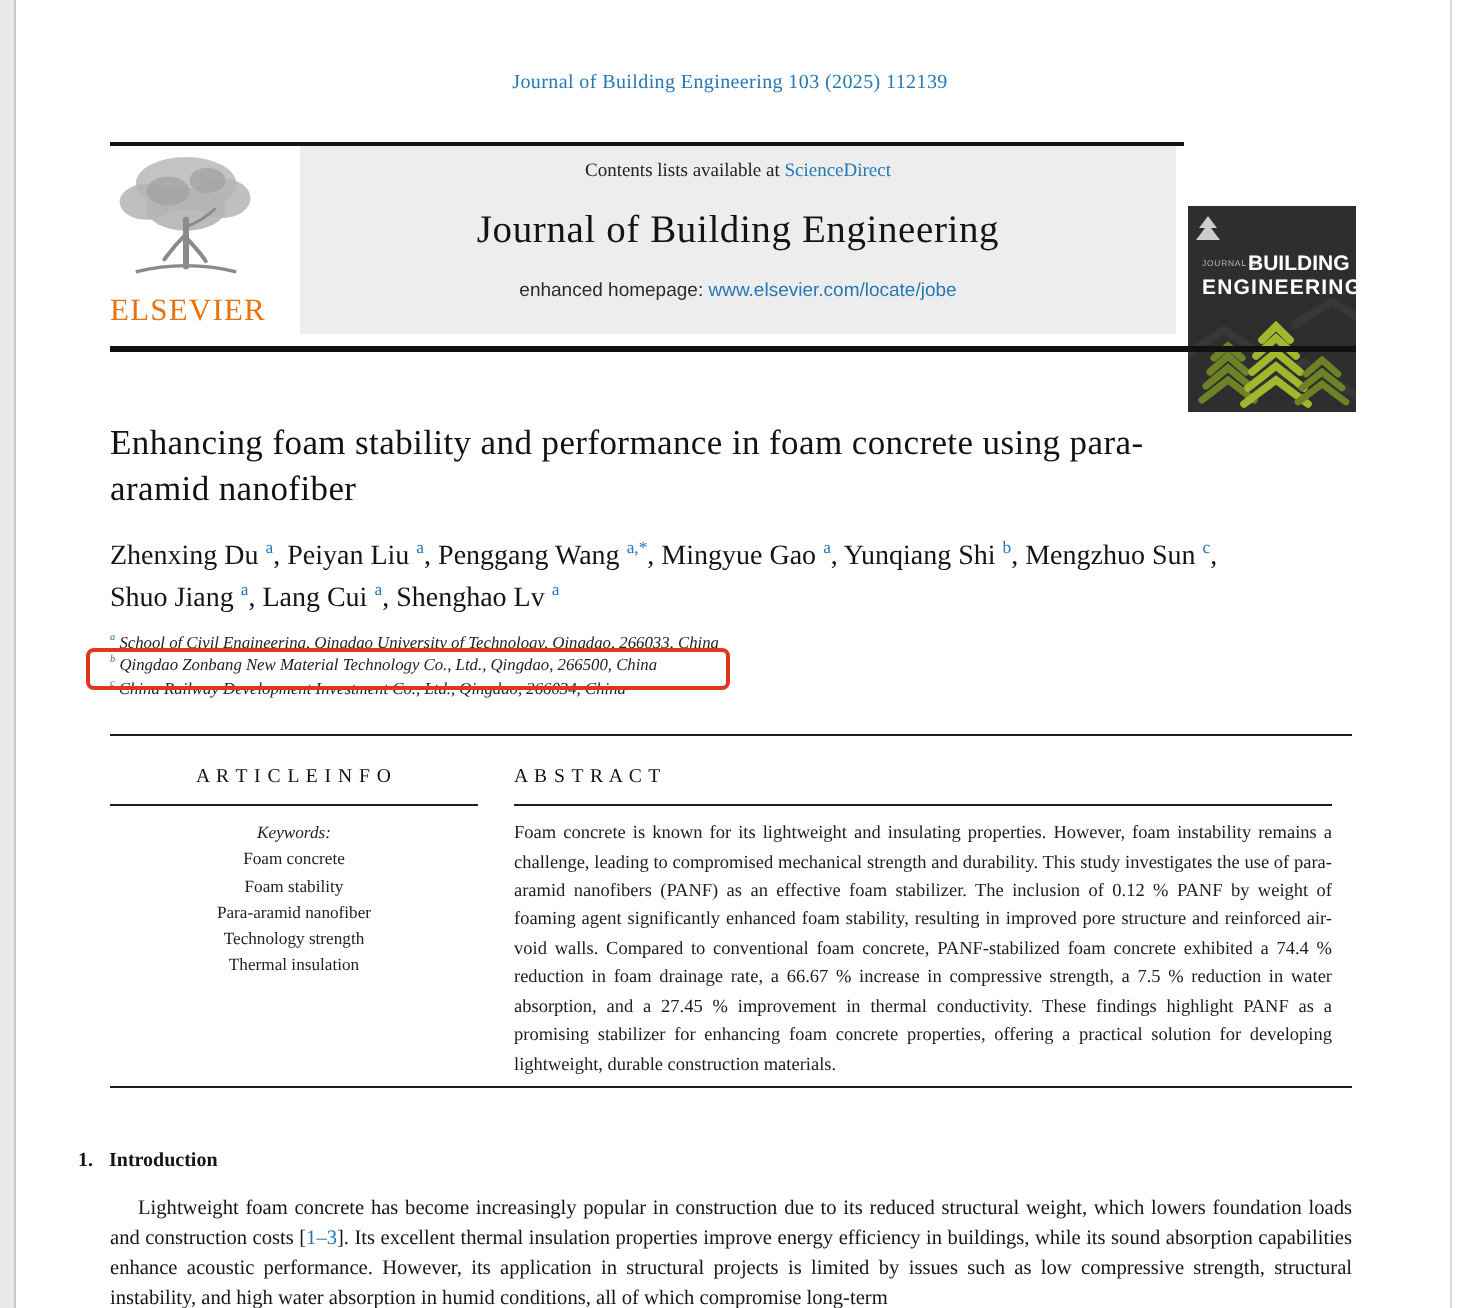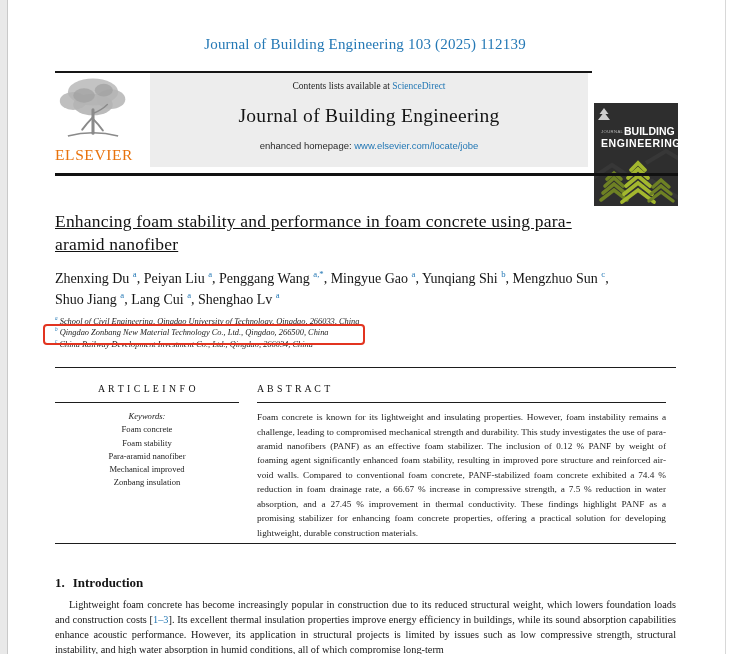--- a/index.html
+++ b/index.html
@@ -16,21 +16,21 @@
   html,body{width:729px;height:654px;}
   body{
     position:relative;width:729px;height:654px;overflow:hidden;background:#ffffff;
     font-family:"Liberation Serif","DejaVu Serif",serif;color:var(--ink);
   }
   .edge-left{position:absolute;left:0;top:0;width:8px;height:654px;background:#e9e9e9;border-right:1px solid #c9c9c9;}
   .edge-right{position:absolute;left:725px;top:0;width:1px;height:654px;background:#d8d8d8;}
   .page{position:absolute;left:9px;top:0;width:716px;height:654px;background:#fff;}
 
   .ref-line{position:absolute;left:46px;top:36px;width:620px;text-align:center;
-    font-size:15px;color:var(--link-blue);letter-spacing:.2px;}
+    font-size:10px;color:var(--link-blue);letter-spacing:.2px;}
 
   .rule-thin-top{position:absolute;left:46px;top:71px;width:537px;height:2px;background:#161616;}
   .rule-thick{position:absolute;left:46px;top:173px;width:623px;height:3px;background:#111;}
 
   .elsevier{position:absolute;left:46px;top:74px;width:93px;height:97px;}
   .elsevier .wordmark{font-size:15.5px;color:var(--elsevier-orange);letter-spacing:.6px;margin-top:-2px;}
 
   .header-box{position:absolute;left:141px;top:73px;width:438px;height:94px;background:var(--header-gray);
     display:flex;flex-direction:column;align-items:center;justify-content:space-between;padding:8px 8px 16px;}
   .contents-line{font-size:9.5px;color:#1e1e1e;}
@@ -55,21 +55,21 @@
   .rule-bottom{position:absolute;left:46px;top:543px;width:621px;height:1.2px;background:#1d1d1d;}
 
   .col-left{position:absolute;left:46px;top:383px;width:184px;text-align:center;}
   .col-right{position:absolute;left:248px;top:383px;width:409px;}
   .col-heading{font-size:9.8px;color:#111;letter-spacing:.5px;}
   .col-rule{height:1.1px;background:#1d1d1d;margin:8px 0 7px;}
   .keywords-label{font-style:italic;font-size:8.6px;line-height:13.2px;color:#222;}
   .keyword-list{font-size:8.6px;line-height:13.2px;color:#222;}
   .abstract-text{font-size:9.25px;line-height:14.45px;text-align:justify;color:#1c1c1c;}
 
-  .intro-heading{position:absolute;left:46px;top:575px;font-size:13px;font-weight:bold;color:#141414;}
+  .intro-heading{position:absolute;left:30px;top:575px;font-size:10px;font-weight:bold;color:#141414;}
   .intro-heading .num{margin-right:8px;}
   .intro-para{position:absolute;left:46px;top:597px;width:621px;font-size:10.3px;line-height:15.1px;
     text-align:justify;text-indent:14px;color:#161616;}
   .cite{color:var(--link-blue);}
 </style>
 </head>
 <body>
 
 <div class="edge-left"></div>
 <div class="edge-right"></div>
@@ -139,43 +139,43 @@
           <path d="M55 98 L67 89 L79 98"></path>
             <path d="M57 91 L67 83 L77 91"></path>
             <path d="M59 84 L67 77 L75 84"></path>
         </g>
       </g>
     </svg>
   </div>
 
   <div class="rule-thick"></div>
 
-  <h1 class="title" style="font-weight:normal;text-decoration:underline;">Enhancing foam stability and performance in foam concrete using para-aramid nanofiber</h1>
+  <h1 class="title" style="font-weight:normal;">Enhancing foam stability and performance in foam concrete using para-aramid nanofiber</h1>
 
   <div class="authors"><span>Zhenxing Du <sup class="asup">a</sup></span>, <span>Peiyan Liu <sup class="asup">a</sup></span>, <span>Penggang Wang <sup class="asup">a,*</sup></span>, <span>Mingyue Gao <sup class="asup">a</sup></span>, <span>Yunqiang Shi <sup class="asup">b</sup></span>, <span>Mengzhuo Sun <sup class="asup">c</sup></span>, <span>Shuo Jiang <sup class="asup">a</sup></span>, <span>Lang Cui <sup class="asup">a</sup></span>, <span>Shenghao Lv <sup class="asup">a</sup></span></div>
 
   <div class="affils">
       <div class="affil"><sup class="asup">a</sup> School of Civil Engineering, Qingdao University of Technology, Qingdao, 266033, China</div>
       <div class="affil"><sup class="asup">b</sup> Qingdao Zonbang New Material Technology Co., Ltd., Qingdao, 266500, China</div>
       <div class="affil"><sup class="asup">c</sup> China Railway Development Investment Co., Ltd., Qingdao, 266034, China</div>
     </div>
   <div class="highlight-box"></div>
 
   <div class="rule-mid"></div>
 
   <div class="col-left">
     <div class="col-heading">A R T I C L E  I N F O</div>
     <div class="col-rule"></div>
     <div class="keywords-label">Keywords:</div>
     <div class="keyword-list">
         <div>Foam concrete</div>
         <div>Foam stability</div>
         <div>Para-aramid nanofiber</div>
-        <div>Mechanical improved</div>
-        <div>Zonbang insulation</div>
+        <div>Technology strength</div>
+        <div>Thermal insulation</div>
       </div>
   </div>
 
   <div class="col-right">
     <div class="col-heading">A B S T R A C T</div>
     <div class="col-rule"></div>
     <div class="abstract-text">Foam concrete is known for its lightweight and insulating properties. However, foam instability remains a challenge, leading to compromised mechanical strength and durability. This study investigates the use of para-aramid nanofibers (PANF) as an effective foam stabilizer. The inclusion of 0.12 % PANF by weight of foaming agent significantly enhanced foam stability, resulting in improved pore structure and reinforced air-void walls. Compared to conventional foam concrete, PANF-stabilized foam concrete exhibited a 74.4 % reduction in foam drainage rate, a 66.67 % increase in compressive strength, a 7.5 % reduction in water absorption, and a 27.45 % improvement in thermal conductivity. These findings highlight PANF as a promising stabilizer for enhancing foam concrete properties, offering a practical solution for developing lightweight, durable construction materials.</div>
   </div>
 
   <div class="rule-bottom"></div>

